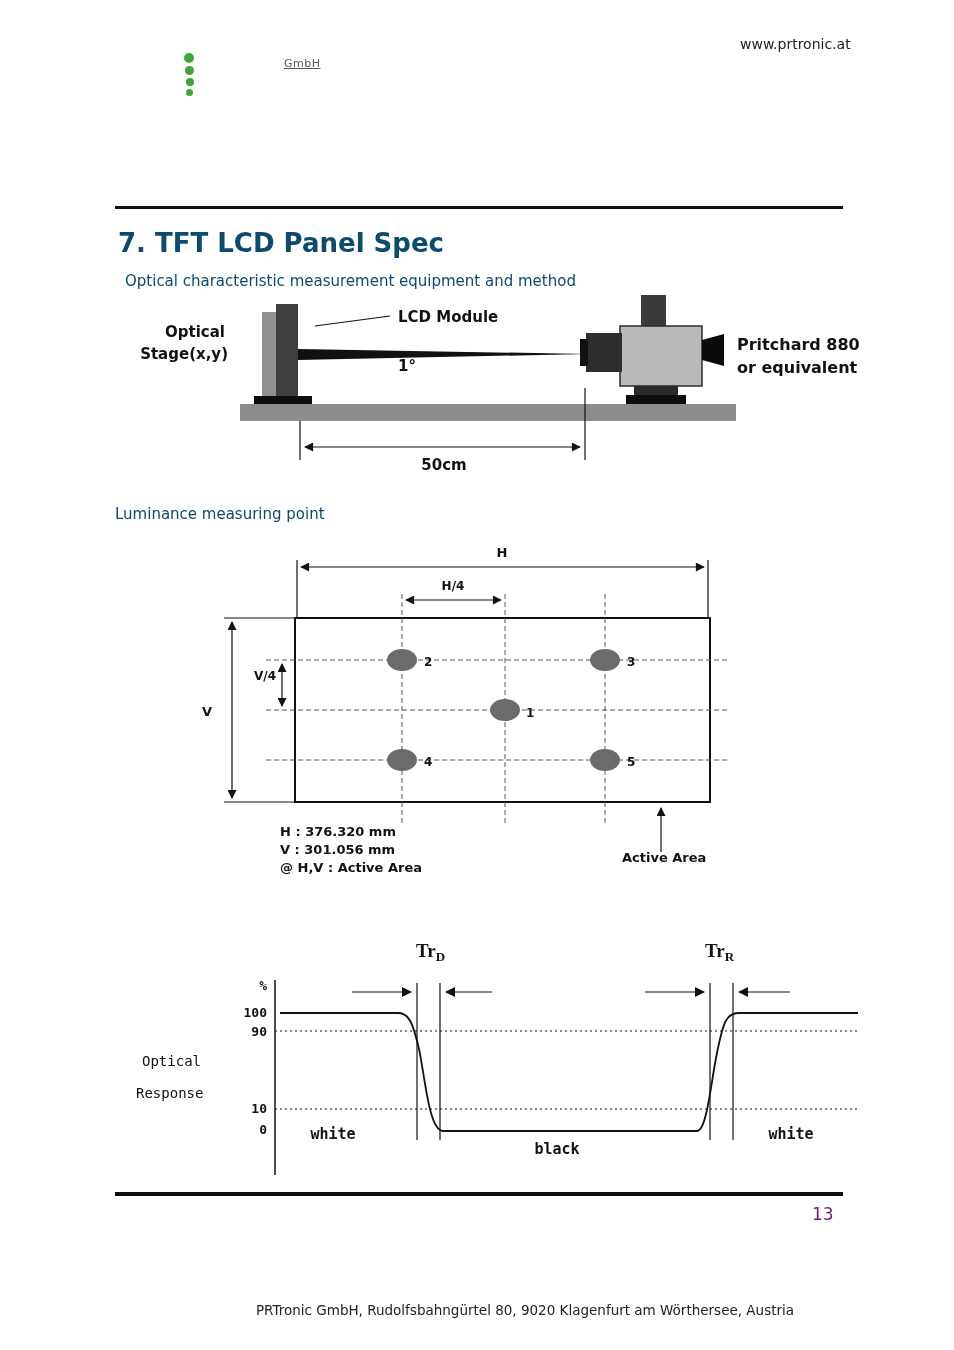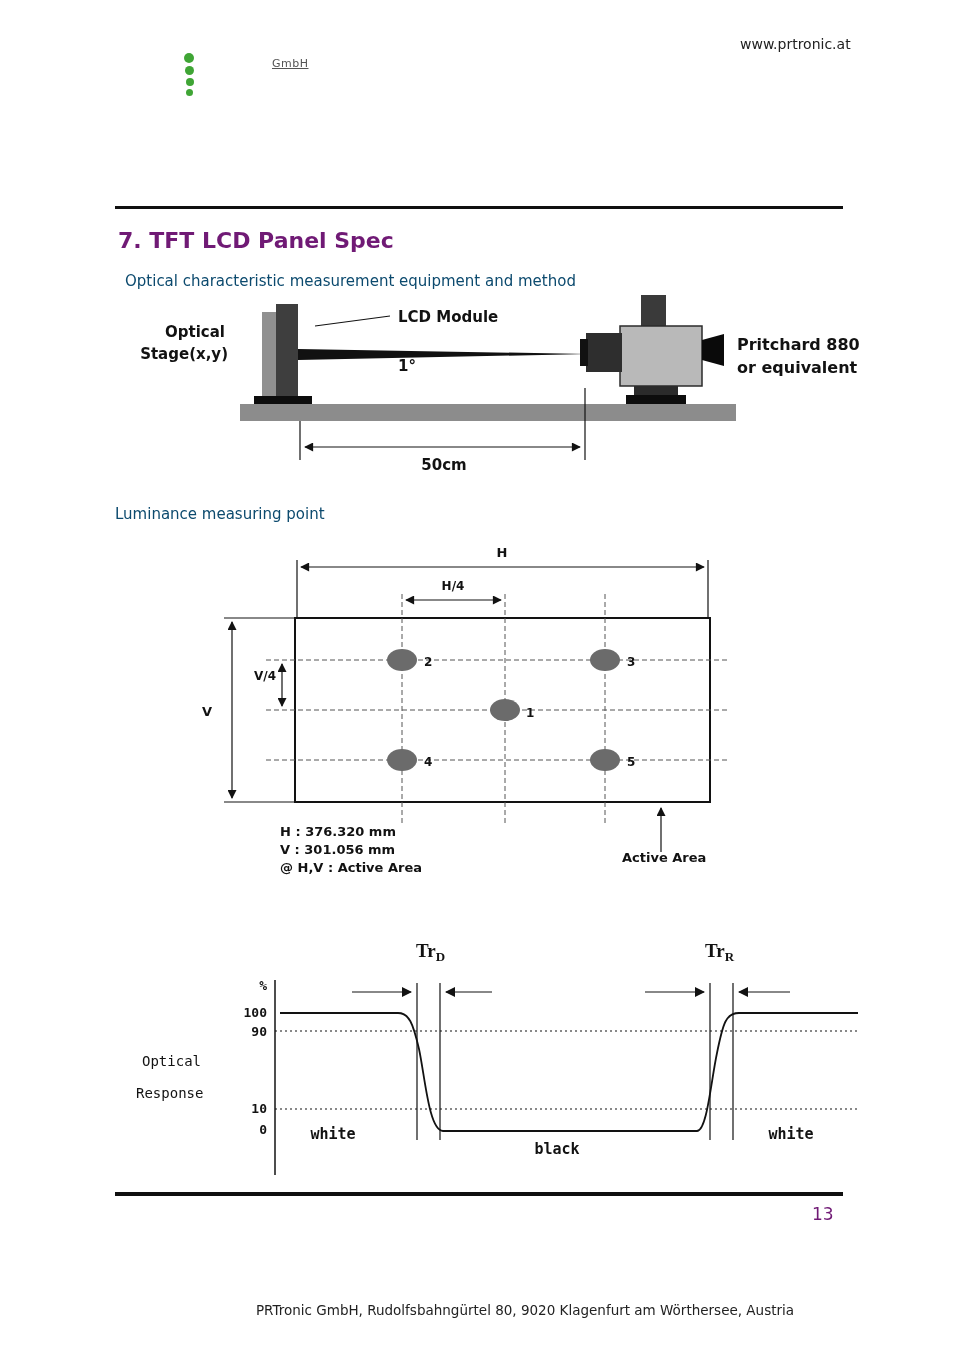--- a/index.html
+++ b/index.html
@@ -7,21 +7,21 @@
         font-family:"DejaVu Sans",sans-serif;color:#121212;overflow:hidden;
         --green:#3FA535;--ink:#121212;}
   .abs{position:absolute;}
   .logo-text{font-weight:bold;font-size:41px;letter-spacing:-2px;line-height:1;}
   .logo-pr{color:var(--green);}
   .logo-tronic{color:#3b3b3b;}
   .logo-gmbh{font-size:11px;color:#555;letter-spacing:.5px;}
   .dot{position:absolute;border-radius:50%;background:var(--green);}
   .website{font-size:14px;color:#222;}
   .rule{background:#101010;}
-  .h1{font-size:22px;font-weight:bold;color:#701a75;}
+  .h1{font-size:26px;font-weight:bold;color:#0c4a6e;}
   .h2{font-size:15px;font-weight:normal;color:#0c4a6e;}
   .pagenum{font-size:17px;color:#701a75;}
   .footer-text{font-size:13.5px;color:#222;text-align:center;width:954px;}
   svg{position:absolute;left:0;}
   svg text{font-family:"DejaVu Sans",sans-serif;fill:#121212;}
   text.t16b{font-size:16px;font-weight:bold;}
   text.t15b{font-size:15px;font-weight:bold;}
   text.t13b{font-size:13px;font-weight:bold;}
   text.t12b{font-size:12px;font-weight:bold;}
   text.t13s{font-size:13px;font-weight:600;}
@@ -32,21 +32,21 @@
   tspan.sub{font-size:13px;}
   line.thin{stroke:#121212;stroke-width:1.2;}
   line.dash{stroke:#555;stroke-width:1;stroke-dasharray:5 3;}
   line.dotted{stroke:#121212;stroke-width:1.2;stroke-dasharray:2 3;}
 </style>
 </head>
 <body>
 
 <div class="page">
 
-  <div class="abs logo-gmbh" style="left:272px;top:57px;text-decoration:underline;">GmbH</div>
+  <div class="abs logo-gmbh" style="left:284px;top:57px;text-decoration:underline;">GmbH</div>
   <span class="dot" style="left:184px;top:53px;width:10px;height:10px;"></span>
   <span class="dot" style="left:185px;top:66px;width:9px;height:9px;"></span>
   <span class="dot" style="left:186px;top:78px;width:8px;height:8px;"></span>
   <span class="dot" style="left:186px;top:89px;width:7px;height:7px;"></span>
   <div class="abs website" style="left:740px;top:36px;">www.prtronic.at</div>
 
   <div class="abs rule" style="left:115px;top:206px;width:728px;height:3px;"></div>
 
   <div class="abs h1" style="left:118px;top:228px;">7. TFT LCD Panel Spec</div>
   <div class="abs h2" style="left:125px;top:272px;">Optical characteristic measurement equipment and method</div>

